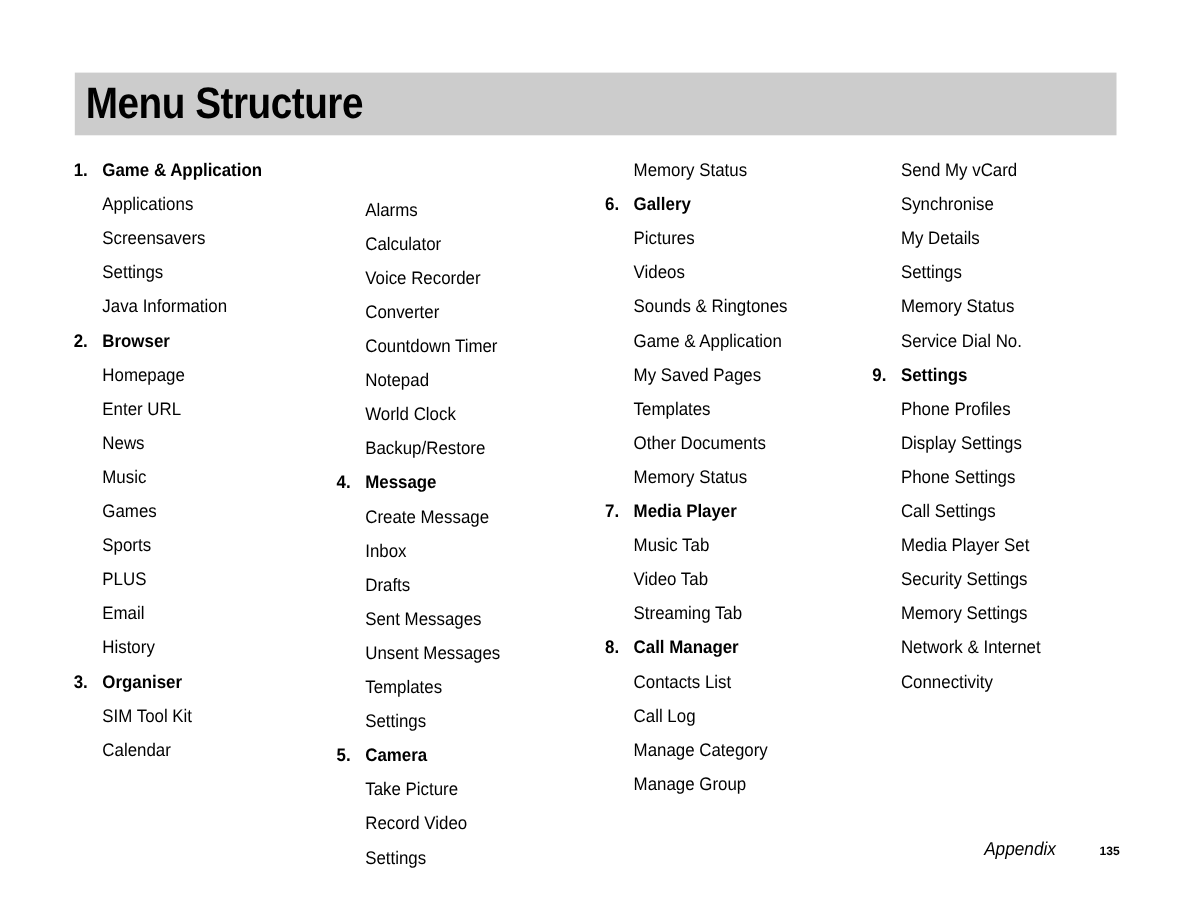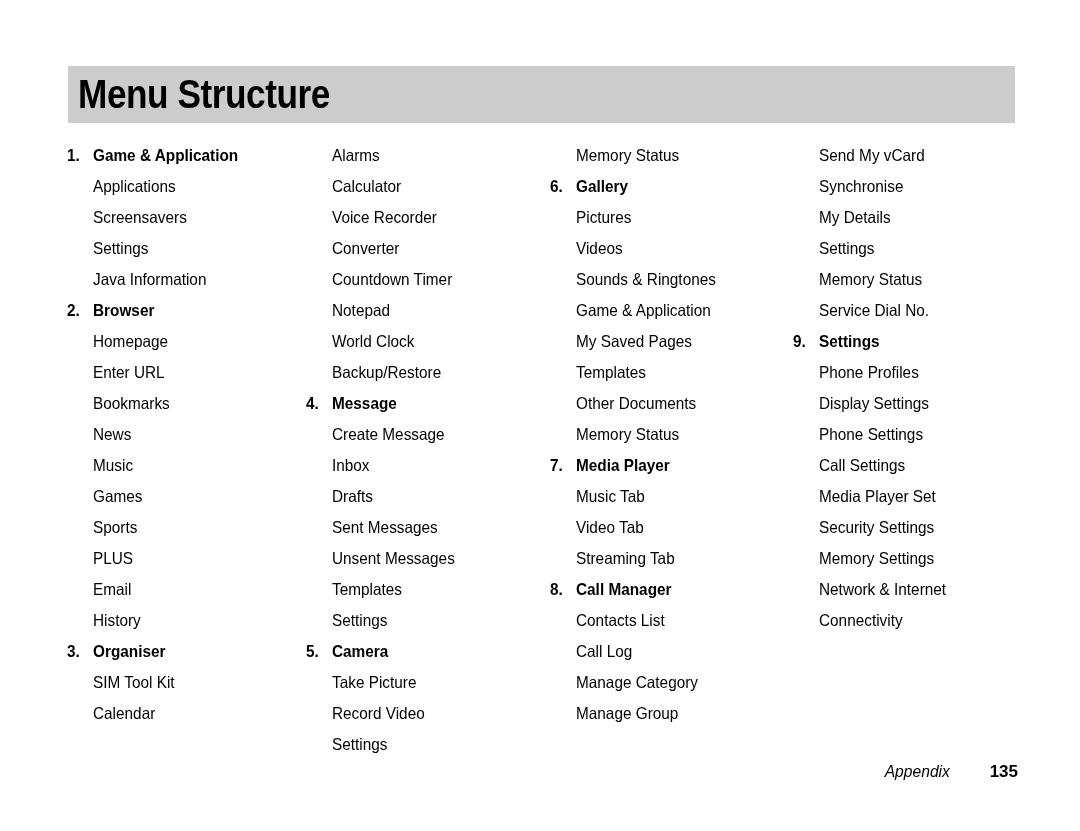--- a/index.html
+++ b/index.html
@@ -46,21 +46,21 @@
     left: 0;
     top: 0;
     width: 1080px;
     height: 831px;
   }
   .menu-column {
     position: absolute;
     top: 140px;
   }
   .menu-column.col-0 { left: 67px;  width: 240px; }
-  .menu-column.col-1 { left: 306px; width: 240px; }
+  .menu-column.col-1 { left: 306px; width: 240px; margin-top: 36px; }
   .menu-column.col-2 { left: 550px; width: 245px; }
   .menu-column.col-3 { left: 793px; width: 240px; }
 
   .menu-row {
     position: relative;
     height: 31px;
     line-height: 31px;
     white-space: nowrap;
   }
   .row-num {
@@ -97,21 +97,21 @@
   }
   #footer-appendix {
     font-size: 17px;
     font-style: italic;
     font-weight: normal;
     transform: scaleX(0.92);
     display: inline-block;
     transform-origin: right center;
   }
   #footer-pagenum {
-    font-size: 17px;
+    font-size: 11px;
     font-weight: bold;
     margin-left: 40px;
     display: inline-block;
   }
 </style>
 </head>
 <body>
 
 <div id="header-banner"></div>
 <div id="page-title">Menu Structure</div>
@@ -145,24 +145,20 @@
       <div class="menu-row">
         <span class="row-num"></span>
         <span class="row-label">Homepage</span>
       </div>
       <div class="menu-row">
         <span class="row-num"></span>
         <span class="row-label">Enter URL</span>
       </div>
       <div class="menu-row">
         <span class="row-num"></span>
-        <span class="row-label">Bookmarks</span>
-      </div>
-      <div class="menu-row">
-        <span class="row-num"></span>
         <span class="row-label">News</span>
       </div>
       <div class="menu-row">
         <span class="row-num"></span>
         <span class="row-label">Music</span>
       </div>
       <div class="menu-row">
         <span class="row-num"></span>
         <span class="row-label">Games</span>
       </div>

